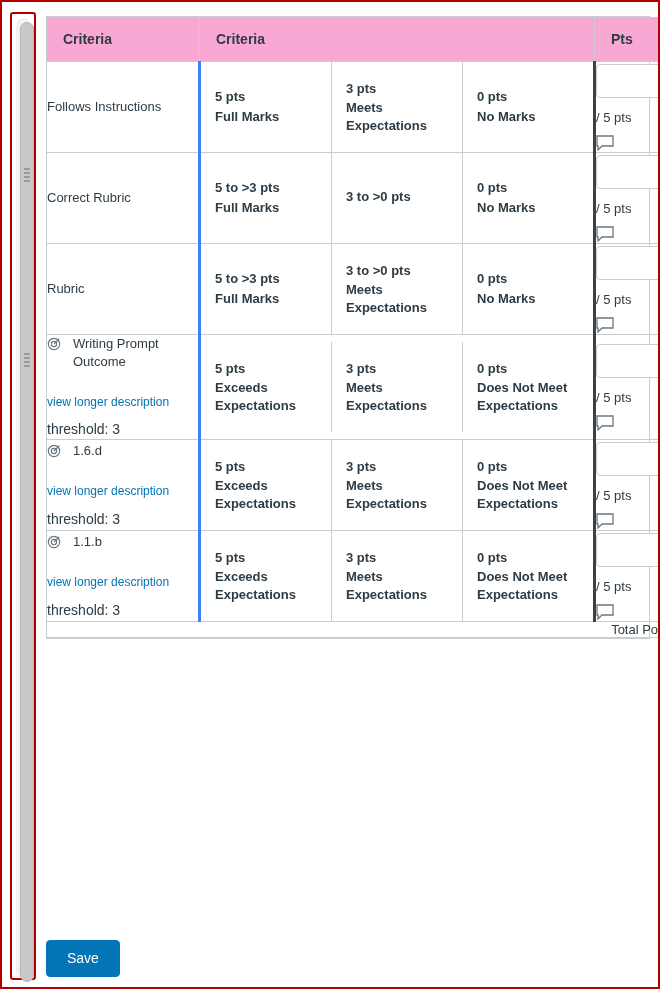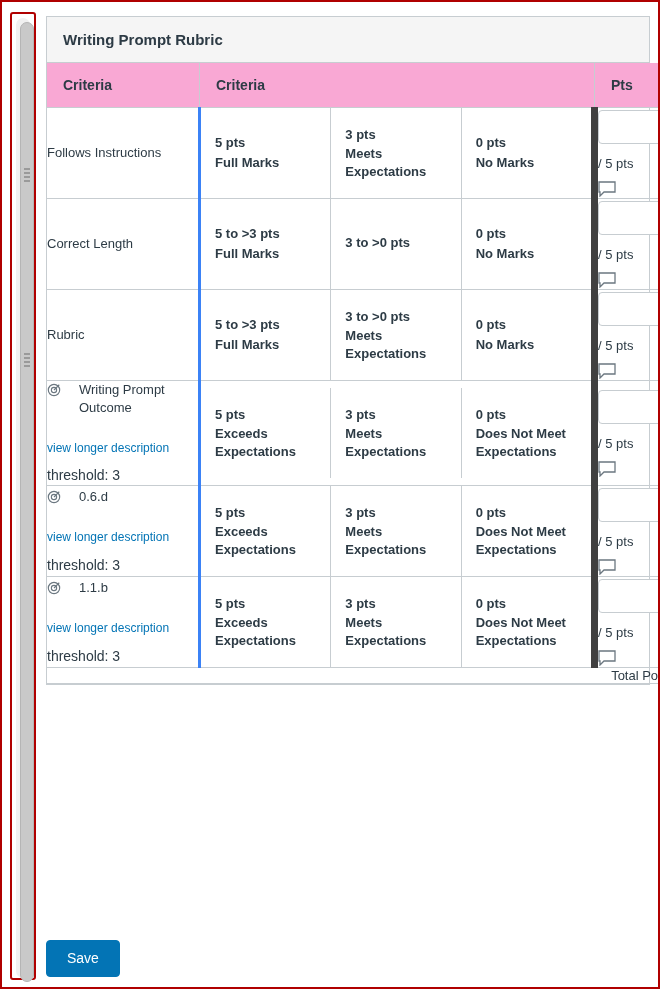--- a/index.html
+++ b/index.html
@@ -118,21 +118,21 @@
   }
   td.criteria-cell {
     border-right: 3px solid #3b82f6;
     padding: 16px 14px;
     font-size: 13px;
     color: #2d3b45;
     line-height: 1.35;
     vertical-align: middle;
   }
   td.ratings-cell {
-    border-right: 7px solid #404040;
+    border-right: 3px solid #404040;
     padding: 0;
   }
   td.pts-cell {
     padding: 14px 14px 14px 16px;
     vertical-align: middle;
   }
   .ratings-row {
     display: flex;
     width: 100%;
   }
@@ -148,21 +148,21 @@
     flex-direction: column;
     justify-content: center;
   }
   .rating:last-child { border-right: none; }
   .rating .pts-line { font-weight: bold; color: #2d3b45; margin-bottom: 2px; }
   .rating .desc-line { font-weight: bold; color: #2d3b45; }
 
   .outcome-title {
     display: flex;
     align-items: flex-start;
-    gap: 18px;
+    gap: 12px;
     font-size: 13px;
     line-height: 1.35;
     color: #2d3b45;
   }
   .outcome-icon {
     flex: none;
     display: inline-block;
     width: 14px;
     height: 14px;
     margin-top: 2px;
@@ -246,21 +246,20 @@
   <div class="scroll-rail">
     <div class="scroll-track">
       <div class="scroll-thumb">
         <span class="grip g1"></span>
         <span class="grip g2"></span>
       </div>
     </div>
   </div>
 
   <div class="rubric">
-    <div class="rubric-title">Writing Prompt Rubric</div>
 
     <table class="rubric-table">
       <thead>
         <tr>
           <th class="col-criteria">Criteria</th>
           <th class="col-ratings">Criteria</th>
           <th class="col-pts">Pts</th>
         </tr>
       </thead>
       <tbody>
@@ -289,21 +288,21 @@
             <input class="score-box" type="text" value="" style="">
             <div class="out-of">/ 5 pts</div>
             <svg class="comment-icon" viewBox="0 0 18 16">
               <path d="M1 1 H17 V11 H6 L2 15 V11 H1 Z" fill="none" stroke="#6b7780" stroke-width="1.3"></path>
             </svg>
           </td>
         </tr>
 
         <tr>
           <td class="criteria-cell">
-            <span>Correct Length</span>
+            <span>Correct Rubric</span>
           </td>
           <td class="ratings-cell">
             <div class="ratings-row">
               <div class="rating">
                 <span class="pts-line">5 to &gt;3 pts</span>
                 <span class="desc-line">Full Marks</span>
               </div>
               <div class="rating">
                 <span class="pts-line">3 to &gt;0 pts</span>
                 <span class="desc-line"></span>
@@ -391,21 +390,21 @@
         </tr>
 
         <tr>
           <td class="criteria-cell">
             <div class="outcome-title">
               <svg class="outcome-icon" viewBox="0 0 16 16">
                 <circle cx="8" cy="8" r="6.5" fill="none" stroke="#6b7780" stroke-width="1.3"></circle>
                 <circle cx="8" cy="8" r="3" fill="none" stroke="#6b7780" stroke-width="1.3"></circle>
                 <path d="M8 8 L14 2" stroke="#6b7780" stroke-width="1.3" fill="none"></path>
               </svg>
-              <span>0.6.d</span>
+              <span>1.6.d</span>
             </div>
             <span class="link">view longer description</span>
             <div class="threshold">threshold: 3</div>
           </td>
           <td class="ratings-cell">
             <div class="ratings-row">
               <div class="rating">
                 <span class="pts-line">5 pts</span>
                 <span class="desc-line">Exceeds Expectations</span>
               </div>

